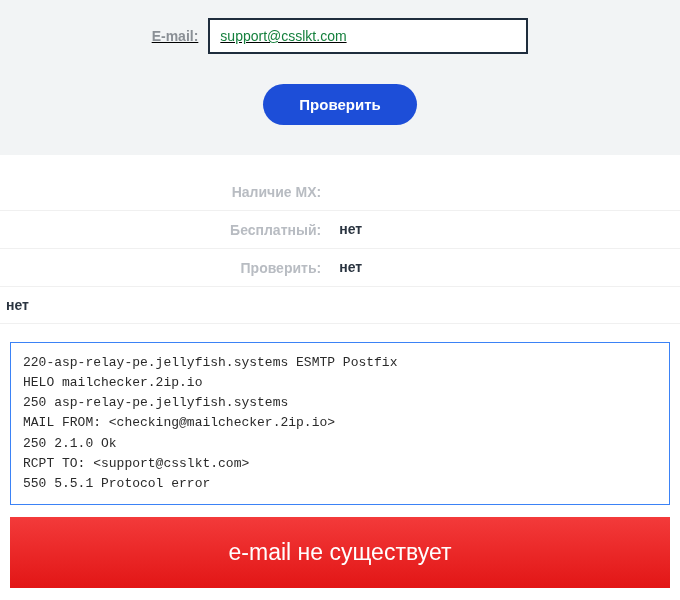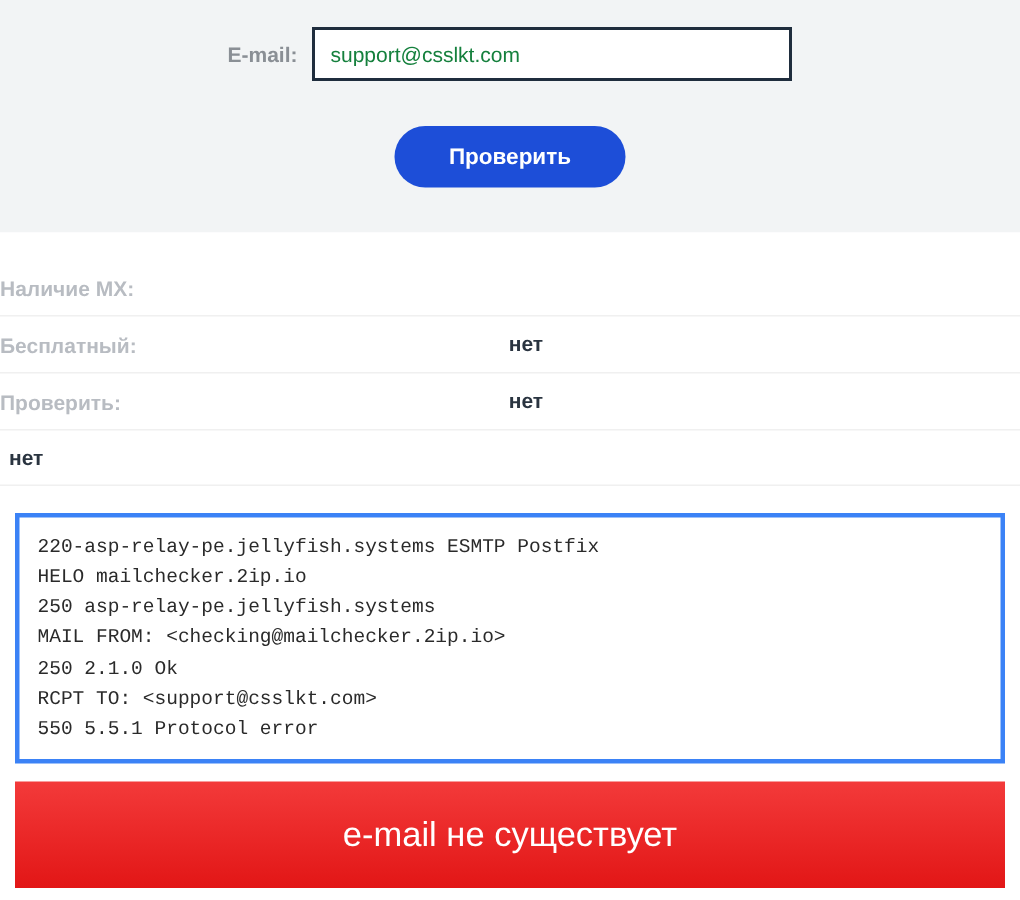--- a/index.html
+++ b/index.html
@@ -14,20 +14,21 @@
     }
     .form-section {
       background: #f2f4f5;
       padding: 18px 0 30px 0;
     }
     .form-row {
       display: flex;
       align-items: center;
       justify-content: center;
       gap: 10px;
+      text-decoration: underline;
     }
     .form-label {
       color: #8a8f95;
       font-size: 14px;
       font-weight: 600;
     }
     .email-input {
       width: 320px;
       height: 36px;
       border: 2px solid #1f2d3d;
@@ -60,40 +61,41 @@
       display: flex;
       align-items: flex-start;
       border-bottom: 1px solid #f0f0f0;
       padding: 10px 0;
     }
     .result-row:first-child {
       padding-top: 0;
     }
     .result-label {
       width: 49%;
+      text-align: right;
       color: #b8bcc2;
       font-size: 14px;
       font-weight: 600;
       padding-right: 12px;
       padding-top: 1px;
     }
     .result-value {
       width: 51%;
       color: #2a3440;
       font-size: 14px;
       font-weight: 700;
       padding-left: 6px;
     }
     .mx-line {
       display: block;
       line-height: 1.35;
     }
     .log-section {
       margin: 18px 10px 12px 10px;
-      border: 3px solid #3b82f6;
+      border: 1px solid #3b82f6;
       background: #fff;
       padding: 10px 12px;
       font-family: "Courier New", Courier, monospace;
       font-size: 13px;
       color: #2a2a2a;
       line-height: 1.55;
       white-space: pre-wrap;
     }
     .status-banner {
       margin: 0 10px;

